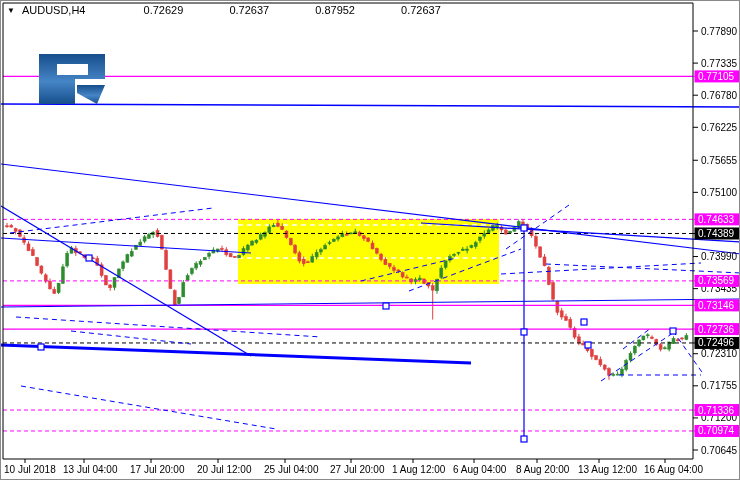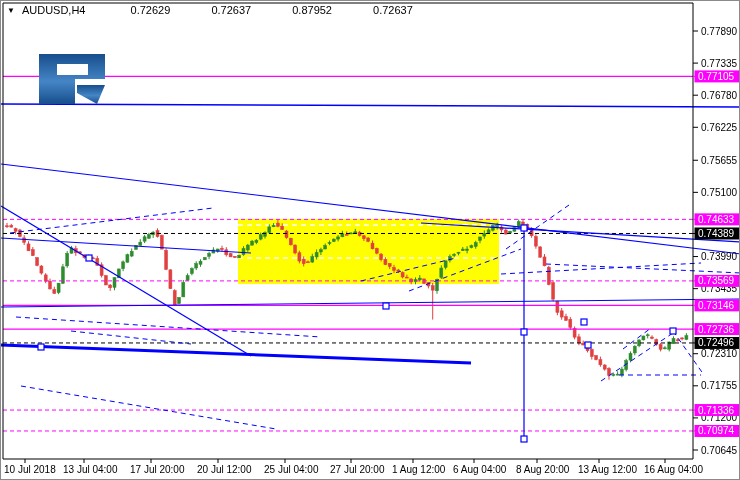--- a/index.html
+++ b/index.html
@@ -1,21 +1,21 @@
 <!DOCTYPE html>
 <html><head>
 <meta charset="utf-8">
 <style>
   html,body{margin:0;padding:0;background:#e8e8e8;}
   .wrap{position:relative;width:740px;height:480px;background:#fff;border:1px solid #8a8a8a;box-sizing:border-box;overflow:hidden;font-family:"Liberation Sans",sans-serif;}
   #chart-svg{position:absolute;left:0;top:0;}
   .title-bar{position:absolute;left:6px;top:3px;font-size:11px;color:#000;font-family:"Liberation Sans",sans-serif;white-space:nowrap;}
   .title-bar .tri{font-size:8px;vertical-align:1px;margin-right:7px;cursor:pointer;}
-  .title-bar span.q{padding-left:38px;}
-  .title-bar .sym{margin-right:4px;}
+  .title-bar span.q{margin-left:5px;padding-left:38px;}
+  .title-bar .sym{margin-right:12px;}
   text{font-family:"Liberation Sans",sans-serif;}
 </style>
 </head>
 <body>
 
 <div class="wrap">
   <svg id="chart-svg" width="740" height="480" viewBox="0 0 740 480">
       <defs>
         <linearGradient id="lg" x1="0" y1="0" x2="0" y2="1">
           <stop offset="0%" stop-color="#174E8C"></stop>

